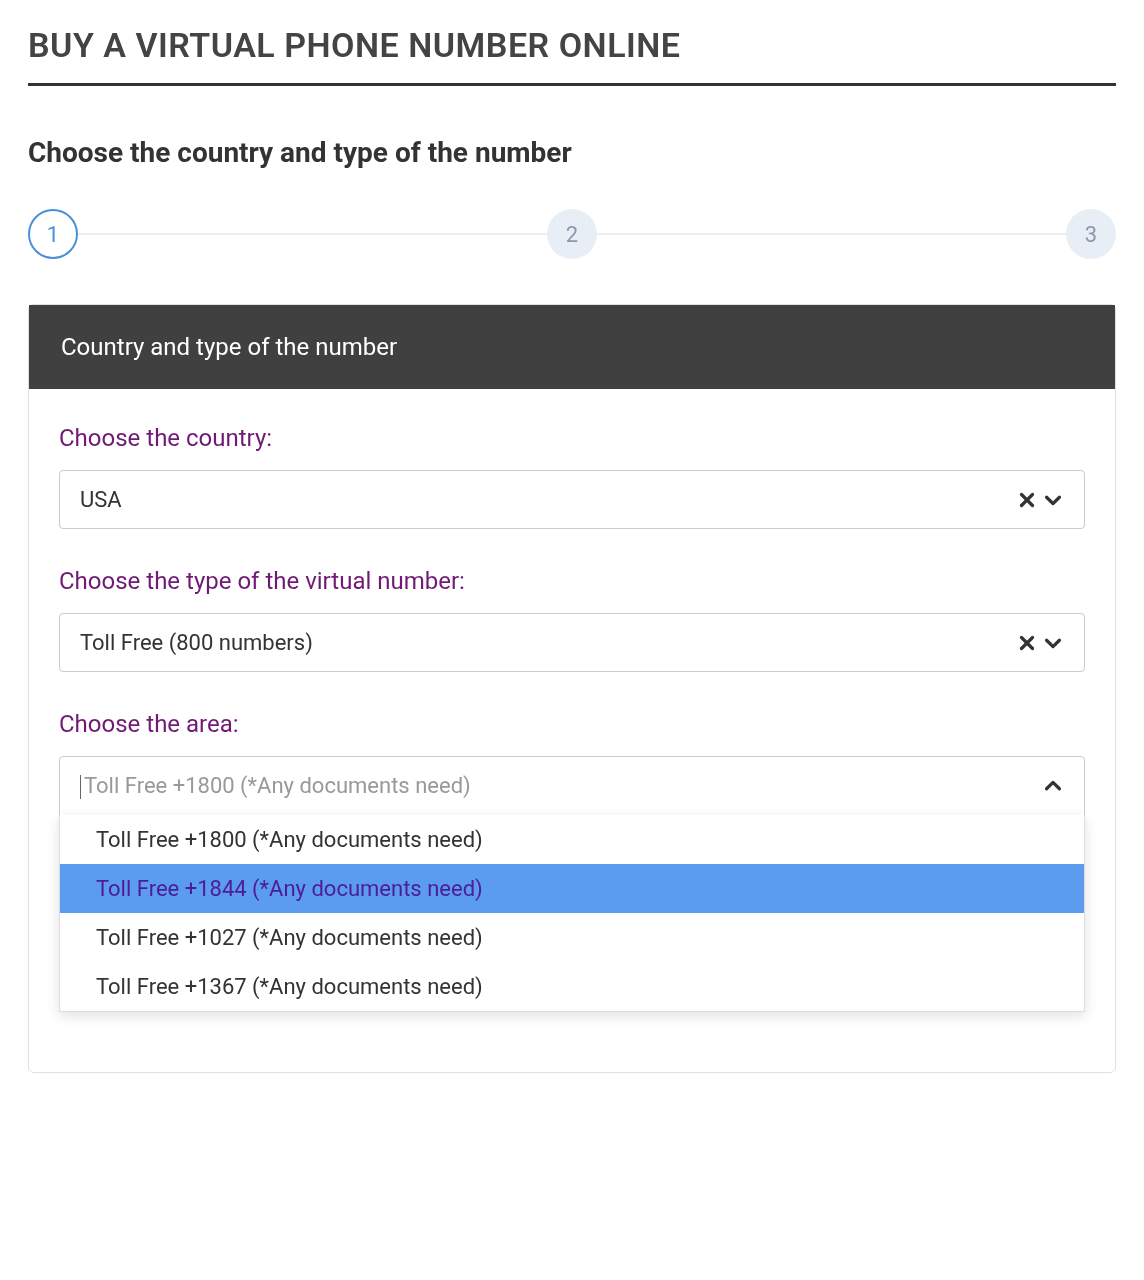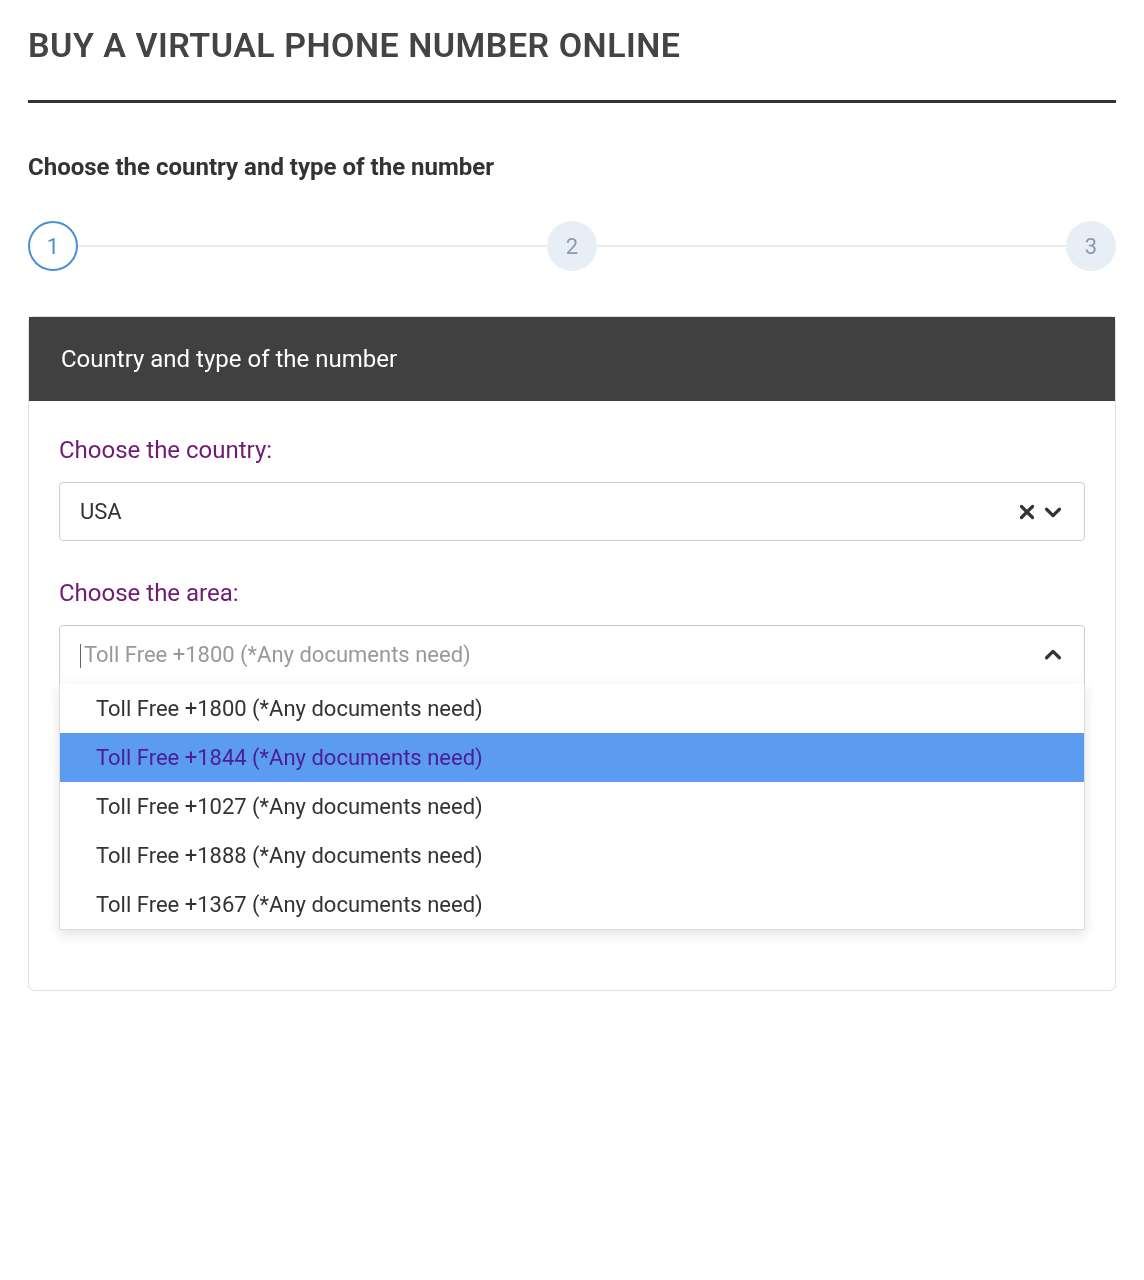--- a/index.html
+++ b/index.html
@@ -11,26 +11,26 @@
       font-family: -apple-system, BlinkMacSystemFont, "Segoe UI", Roboto, "Helvetica Neue", Arial, sans-serif;
       background: #fff;
       padding: 25px 28px;
       color: #333;
     }
     .page-title {
       font-size: 34px;
       font-weight: 600;
       letter-spacing: 0.5px;
       color: #444;
-      padding-bottom: 35px;
+      padding-bottom: 18px;
       border-bottom: 3px solid #333;
       margin-bottom: 50px;
     }
     .subtitle {
-      font-size: 24px;
+      font-size: 28px;
       color: #333;
       margin-bottom: 40px;
     }
     .stepper {
       display: flex;
       align-items: center;
       margin-bottom: 45px;
     }
     .step-circle {
       width: 50px;
@@ -185,38 +185,56 @@
           </span>
           <span class="icon">
             <svg viewBox="0 0 24 24" fill="none" stroke="currentColor" stroke-width="3.5" stroke-linecap="round" stroke-linejoin="round">
                 <polyline points="5 9 12 16 19 9"></polyline>
               </svg>
           </span>
         </span>
       </div>
     </div>
 
+    <div class="field-group">
+      <label class="field-label">Choose the type of the virtual number:</label>
+      <div class="select-box">
+        <span class="select-value">Toll Free (800 numbers)</span>
+        <span class="select-icons">
+          <span class="icon">
+            <svg viewBox="0 0 24 24" fill="none" stroke="currentColor" stroke-width="3.5" stroke-linecap="round">
+                <line x1="6" y1="6" x2="18" y2="18"></line>
+                <line x1="18" y1="6" x2="6" y2="18"></line>
+              </svg>
+          </span>
+          <span class="icon">
+            <svg viewBox="0 0 24 24" fill="none" stroke="currentColor" stroke-width="3.5" stroke-linecap="round" stroke-linejoin="round">
+                <polyline points="5 9 12 16 19 9"></polyline>
+              </svg>
+          </span>
+        </span>
+      </div>
+    </div>
 
     <div class="field-group">
       <label class="field-label">Choose the area:</label>
       <div class="area-wrapper">
         <div class="select-box open">
           <span class="select-placeholder"><span class="cursor-mark"></span><span>Toll Free +1800 (*Any documents need)</span></span>
           <span class="select-icons">
             <span class="icon">
               <svg viewBox="0 0 24 24" fill="none" stroke="currentColor" stroke-width="3.5" stroke-linecap="round" stroke-linejoin="round">
                   <polyline points="5 15 12 8 19 15"></polyline>
                 </svg>
             </span>
           </span>
         </div>
         <div class="dropdown">
           <div class="dropdown-option">Toll Free +1800 (*Any documents need)</div>
           <div class="dropdown-option highlighted">Toll Free +1844 (*Any documents need)</div>
           <div class="dropdown-option">Toll Free +1027 (*Any documents need)</div>
-          <div class="dropdown-option">Toll Free +1888 (*Any documents need)</div>
           <div class="dropdown-option">Toll Free +1367 (*Any documents need)</div>
         </div>
       </div>
     </div>
 
   </div>
 </div>
 
 </body></html>

